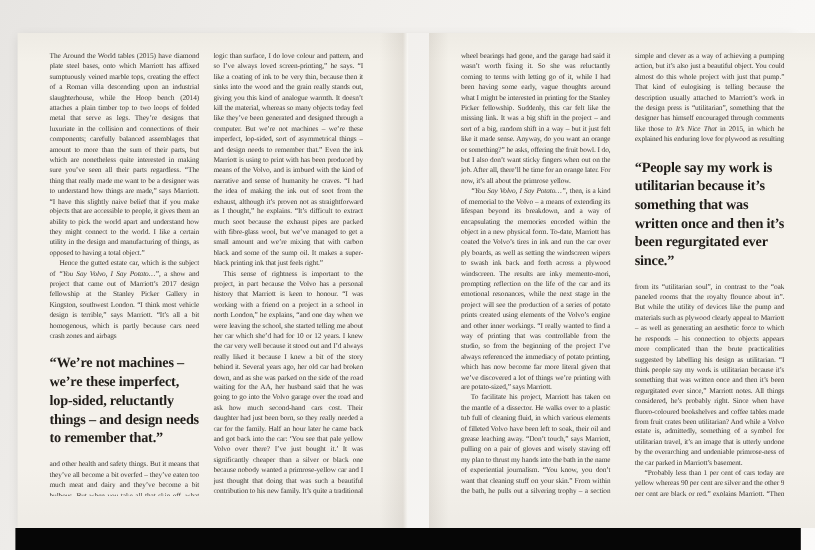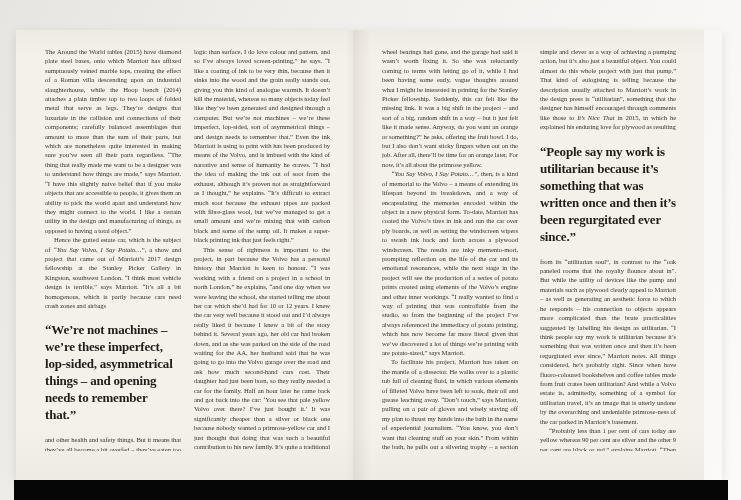--- a/index.html
+++ b/index.html
@@ -6,21 +6,21 @@
   body{
     width:741px;height:500px;overflow:hidden;position:relative;
     background:linear-gradient(115deg,#e7e5e2 0%,#f1efec 35%,#f8f7f5 75%,#fbfaf9 100%);
     font-family:"Liberation Serif","DejaVu Serif",serif;
   }
   .spread{position:absolute;left:16px;top:30px;width:706px;height:450px;
     box-shadow:0 3px 10px rgba(0,0,0,0.10);}
   .page{position:absolute;top:0;height:450px;
     background:linear-gradient(180deg,#eeebe4 0%,#f4f1ea 6%,#f4f1eb 88%,#eeebe5 100%);}
   .page-left{left:0;width:355px;}
-  .page-right{left:337px;width:351px;}
+  .page-right{left:374px;width:351px;}
   .page-left::after{content:"";position:absolute;right:0;top:0;bottom:0;width:26px;
     background:linear-gradient(90deg,rgba(90,75,60,0) 0%,rgba(90,75,60,0.10) 82%,rgba(255,255,255,0.55) 100%);}
   .page-right::before{content:"";position:absolute;left:0;top:0;bottom:0;width:18px;
     background:linear-gradient(90deg,rgba(90,75,60,0.10) 0%,rgba(90,75,60,0) 100%);}
   .col{position:absolute;top:17px;width:136px;height:404px;overflow:hidden;}
   .col-1{left:29px;}
   .col-2{left:178px;}
   .col-3{left:29px;}
   .col-4{left:187px;}
   p.body{
@@ -41,21 +41,21 @@
 </style>
 </head>
 <body>
 
 <div class="spread">
 
   <div class="page page-left">
     <div class="col col-1">
       <p class="body">The Around the World tables (2015) have diamond plate steel bases, onto which Marriott has affixed sumptuously veined marble tops, creating the effect of a Roman villa descending upon an industrial slaughterhouse, while the Hoop bench (2014) attaches a plain timber top to two loops of folded metal that serve as legs. They’re designs that luxuriate in the collision and connections of their components; carefully balanced assemblages that amount to more than the sum of their parts, but which are nonetheless quite interested in making sure you’ve seen all their parts regardless. “The thing that really made me want to be a designer was to understand how things are made,” says Marriott. “I have this slightly naive belief that if you make objects that are accessible to people, it gives them an ability to pick the world apart and understand how they might connect to the world. I like a certain utility in the design and manufacturing of things, as opposed to having a total object.”</p>
       <p class="body indent"><span>Hence the gutted estate car, which is the subject of </span><span class="it">“You Say Volvo, I Say Potato…”</span><span>, a show and project that came out of Marriott’s 2017 design fellowship at the Stanley Picker Gallery in Kingston, southwest London. “I think most vehicle design is terrible,” says Marriott. “It’s all a bit homogenous, which is partly because cars need crash zones and airbags</span></p>
-      <div class="pullquote">“We’re not machines – we’re these imperfect, lop-sided, asymmetrical things – and opening needs to remember that.”</div>
+      <div class="pullquote">“We’re not machines – we’re these imperfect, lop-sided, reluctantly things – and design needs to remember that.”</div>
       <p class="body">and other health and safety things. But it means that they’ve all become a bit overfed – they’ve eaten too much meat and dairy and they’ve become a bit bulbous. But when you take all that skin off, what you have underneath is something like pure design.” Hence Operation Peel the Primrose, which is due to culminate in an exhibition opening in September 2018 when Marriott will display a series of prints on plywood, each produced using elements of the Volvo reappropriated as potato-print stamps. “Even though I’m more interested in constructional</p>
     </div>
     <div class="col col-2">
       <p class="body">logic than surface, I do love colour and pattern, and so I’ve always loved screen-printing,” he says. “I like a coating of ink to be very thin, because then it sinks into the wood and the grain really stands out, giving you this kind of analogue warmth. It doesn’t kill the material, whereas so many objects today feel like they’ve been generated and designed through a computer. But we’re not machines – we’re these imperfect, lop-sided, sort of asymmetrical things – and design needs to remember that.” Even the ink Marriott is using to print with has been produced by means of the Volvo, and is imbued with the kind of narrative and sense of humanity he craves. “I had the idea of making the ink out of soot from the exhaust, although it’s proven not as straightforward as I thought,” he explains. “It’s difficult to extract much soot because the exhaust pipes are packed with fibre-glass wool, but we’ve managed to get a small amount and we’re mixing that with carbon black and some of the sump oil. It makes a super-black printing ink that just feels right.”</p>
       <p class="body indent">This sense of rightness is important to the project, in part because the Volvo has a personal history that Marriott is keen to honour. “I was working with a friend on a project in a school in north London,” he explains, “and one day when we were leaving the school, she started telling me about her car which she’d had for 10 or 12 years. I knew the car very well because it stood out and I’d always really liked it because I knew a bit of the story behind it. Several years ago, her old car had broken down, and as she was parked on the side of the road waiting for the AA, her husband said that he was going to go into the Volvo garage over the road and ask how much second-hand cars cost. Their daughter had just been born, so they really needed a car for the family. Half an hour later he came back and got back into the car: ‘You see that pale yellow Volvo over there? I’ve just bought it.’ It was significantly cheaper than a silver or black one because nobody wanted a primrose-yellow car and I just thought that doing that was such a beautiful contribution to his new family. It’s quite a traditional way of providing for a family to say, ‘OK I’m going to spend my savings on a very safe, Swedish vehicle.’ So it was a very significant thing in their lives and the whole family grew to love this car, partly because it stood out so much. Anyway, as we left the school that day, she told me she was going to have to finally get rid of it because it needed a new gearbox and the front</p>
     </div>
     <div class="folio folio-left">166</div>
   </div>
 
   <div class="page page-right">

